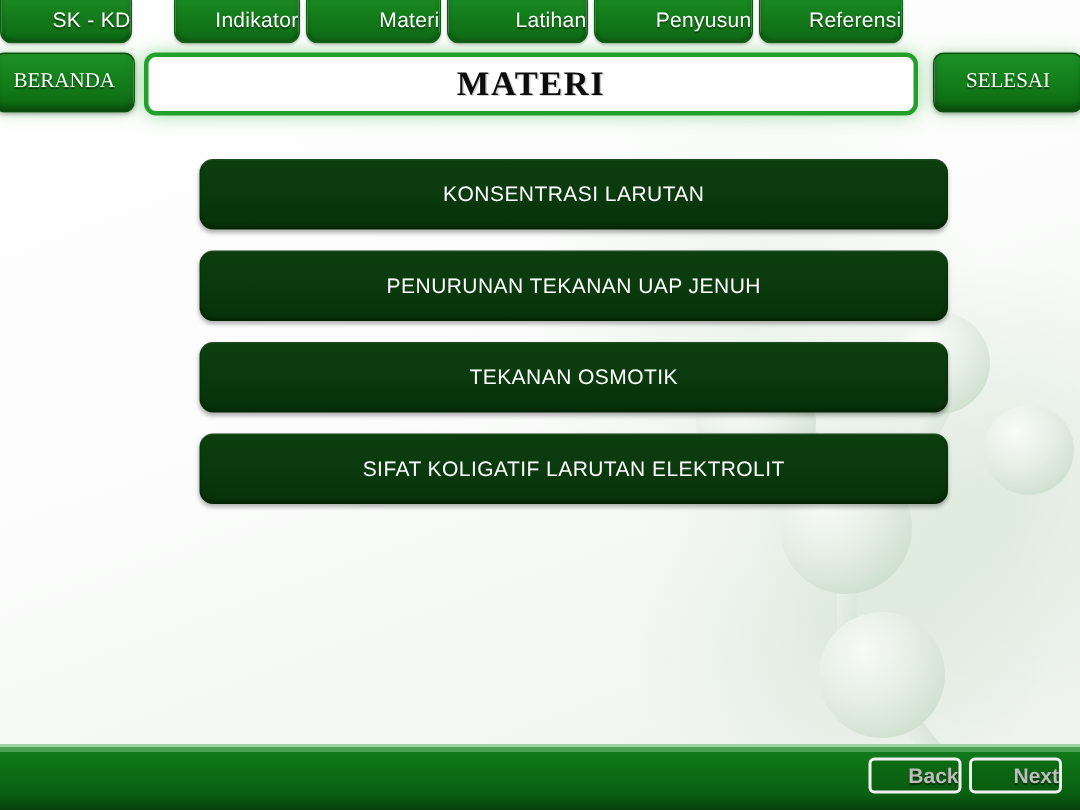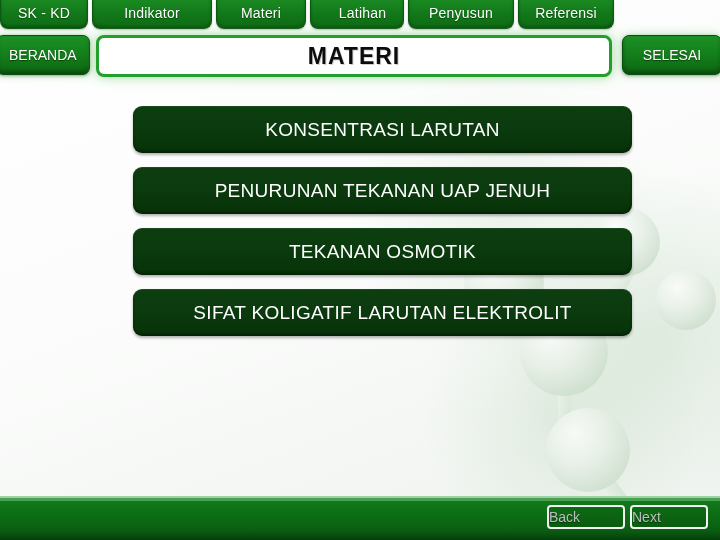--- a/index.html
+++ b/index.html
@@ -51,42 +51,43 @@
     flex: 0 0 auto;
     height: 29px;
     background: linear-gradient(to bottom, #1a8a22 0%, #13791a 45%, #0e6b15 100%);
     border-radius: 0 0 8px 8px;
     border: 1px solid #0b5a11;
     border-top: none;
     box-sizing: border-box;
     color: #ffffff;
     font-size: 14px;
     line-height: 27px;
-    text-align: center;
+    text-align: right;
     letter-spacing: 0.2px;
     text-shadow: 0 1px 1px rgba(0,0,0,0.45);
     box-shadow: inset 0 -2px 3px rgba(0,0,0,0.28), 0 1px 2px rgba(0,0,0,0.25);
     cursor: pointer;
     user-select: none;
   }
   .tab:nth-child(1) { width: 88px; }
-  .tab:nth-child(2) { width: 120px; }
+  .tab:nth-child(2) { width: 84px; margin-left: 24px; }
   .tab:nth-child(3) { width: 90px; }
   .tab:nth-child(4) { width: 94px; padding-left: 11px; }
   .tab:nth-child(5) { width: 106px; }
   .tab:nth-child(6) { width: 96px; }
   .tab:nth-child(7) { width: 112px; }
 
   
   #title-row {
     position: absolute;
     left: 0;
     top: 33px;
     width: 720px;
     height: 46px;
+    font-family: Liberation Serif, serif;
   }
   .side-btn {
     position: absolute;
     top: 2px;
     height: 40px;
     background: linear-gradient(to bottom, #1d9126 0%, #14801b 45%, #0d6712 100%);
     border: 1px solid #0a4f0e;
     border-radius: 7px;
     box-sizing: border-box;
     color: #ffffff;
@@ -134,21 +135,21 @@
   }
   .menu-button {
     position: relative;
     width: 499px;
     height: 47px;
     margin-bottom: 14px;
     background: linear-gradient(to bottom, #0d3e10 0%, #0a3a0d 50%, #073208 100%);
     border-radius: 9px;
     box-sizing: border-box;
     color: #ffffff;
-    font-size: 19px;
+    font-size: 14px;
     line-height: 47px;
     text-align: center;
     letter-spacing: 0.3px;
     box-shadow: 0 2px 3px rgba(0,0,0,0.30),
                 inset 0 1px 0 rgba(255,255,255,0.07),
                 inset 0 -2px 3px rgba(0,0,0,0.35);
     cursor: pointer;
     user-select: none;
     overflow: hidden;
   }
@@ -168,33 +169,34 @@
         #0a5f12 34px, #063f0b 44px);
   }
   #nav-buttons {
     position: absolute;
     right: 12px;
     top: 9px;
     display: flex;
     gap: 5px;
   }
   .nav-button {
-    width: 78px;
+    width: 62px;
     height: 24px;
     background: linear-gradient(to bottom, #0c6b13 0%, #0a5c10 100%);
     border: 2px solid #f2f2f2;
     border-radius: 4px;
     box-sizing: border-box;
     color: #bdbdbd;
     font-size: 14px;
     line-height: 20px;
-    text-align: left;
+    text-align: right;
     text-shadow: 0 1px 1px rgba(0,0,0,0.5);
     cursor: pointer;
     user-select: none;
+    font-weight: bold;
   }
 </style>
 </head>
 <body>
 
 <div id="stage">
 
   <svg id="bg-molecule" viewBox="0 0 300 400" xmlns="http://www.w3.org/2000/svg">
     <defs>
       <radialGradient id="ball" cx="35%" cy="30%" r="75%">

